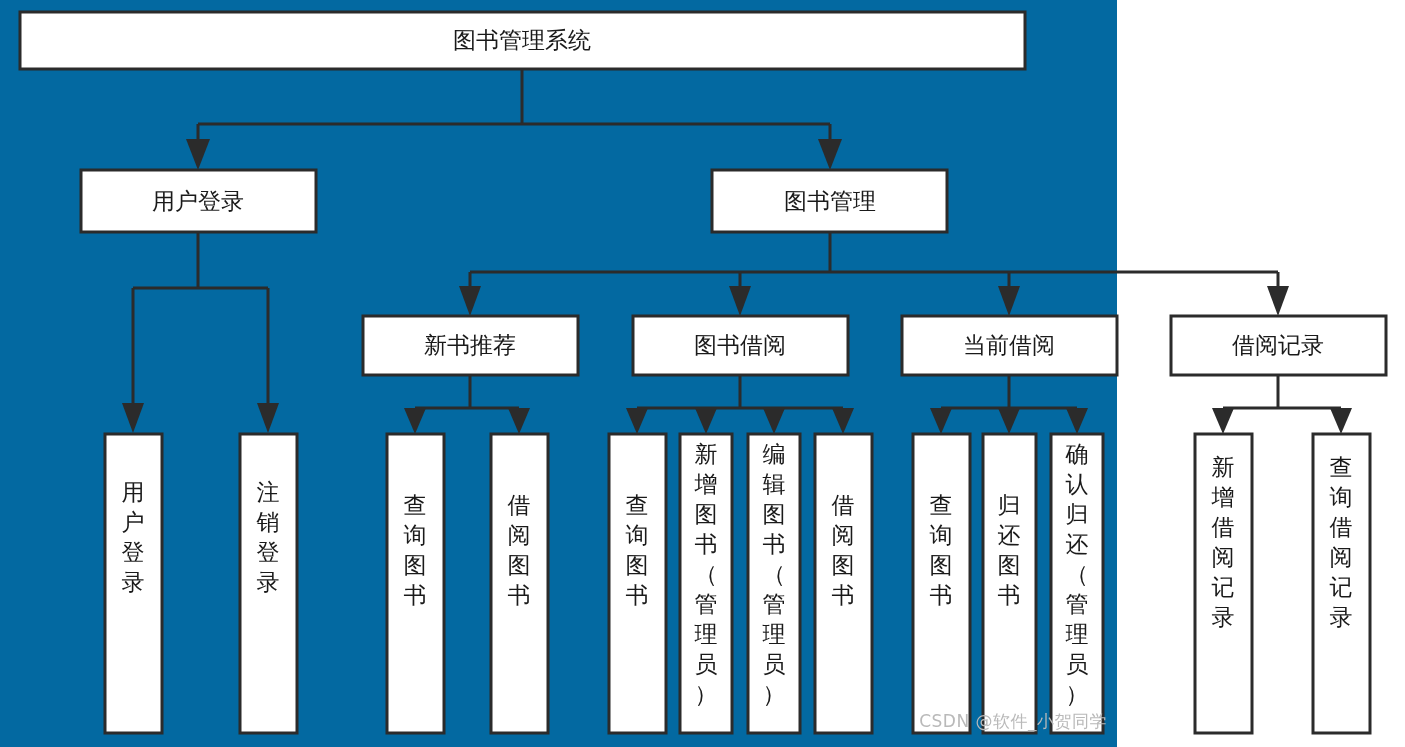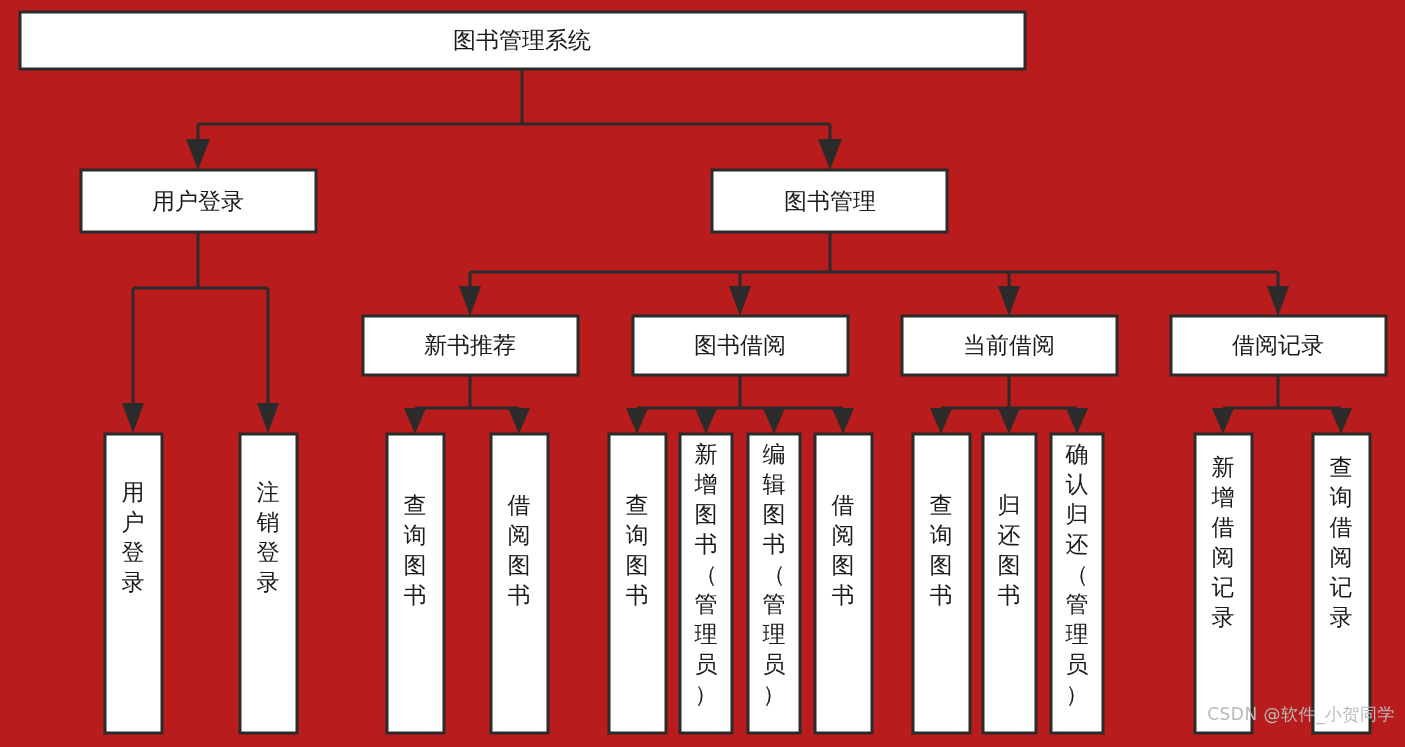--- a/index.html
+++ b/index.html
@@ -8,23 +8,23 @@
     background: #ffffff;
   }
   body {
     width: 1405px;
     height: 747px;
     font-family: "DejaVu Sans", "Liberation Sans", sans-serif;
     overflow: hidden;
   }
   #diagram-root {
     position: relative;
-    width: 1405px;
+    width: 1117px;
     height: 747px;
-    background: #b91c1c;
+    background: #0369a1;
   }
   svg.flow {
     position: absolute;
     top: 0;
     left: 0;
     width: 1405px;
     height: 747px;
   }
   .box-rect {
     fill: #ffffff;
@@ -50,21 +50,21 @@
   }
   .vlabel {
     font-family: "DejaVu Sans", "Liberation Sans", sans-serif;
     fill: #1a1a1a;
     font-size: 23px;
     text-anchor: middle;
   }
   .watermark {
     position: absolute;
     right: 10px;
-    bottom: 21px;
+    bottom: 14px;
     font-family: "DejaVu Sans", "Liberation Sans", sans-serif;
     font-size: 17px;
     color: #b9b9b9;
     white-space: nowrap;
     letter-spacing: 0.5px;
   }
 </style>
 </head>
 <body>
 

